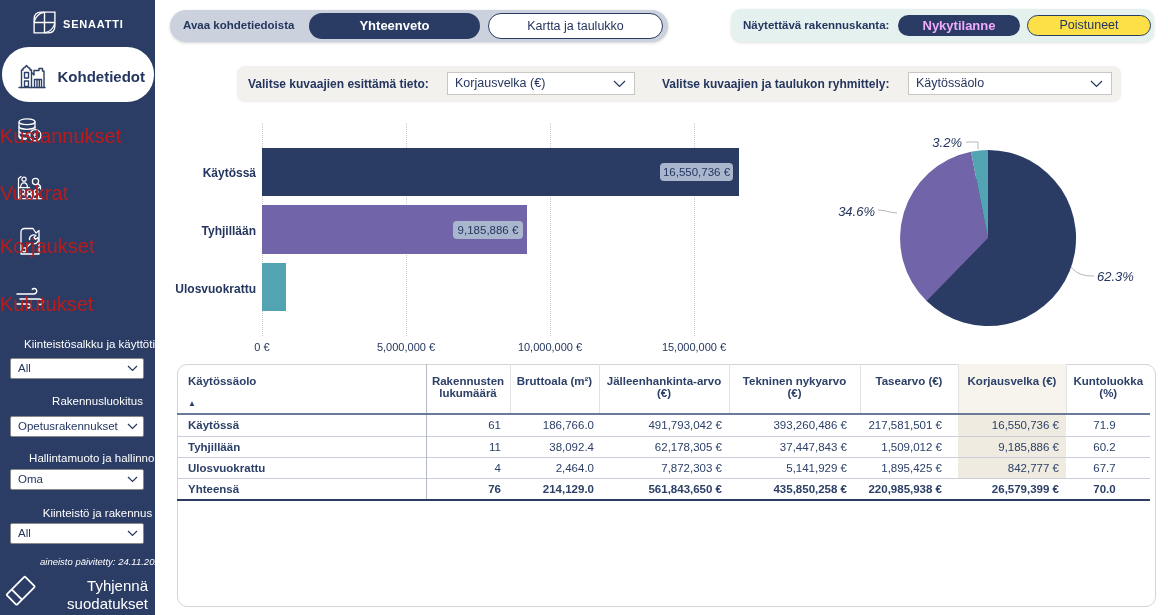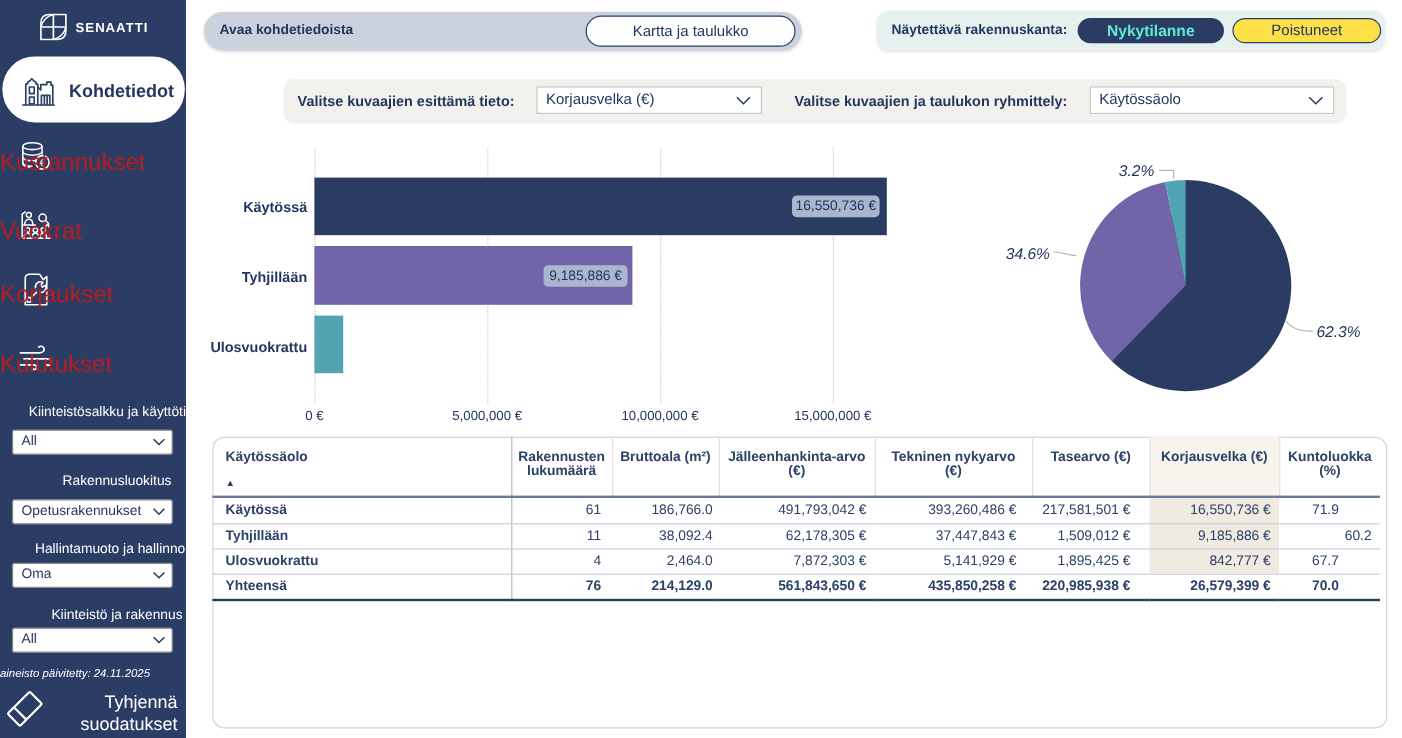--- a/index.html
+++ b/index.html
@@ -123,37 +123,38 @@
     <svg width="11" height="7" viewBox="0 0 11 7">
         <path d="M1 1 L5.5 5.5 L10 1" fill="none" stroke="#24365f" stroke-width="1.2"></path>
       </svg>
   </div>
   <div class="abs side-label" style="top:507px;">Kiinteistö ja rakennus</div>
   <div class="abs sel" style="top:522.5px;">All
     <svg width="11" height="7" viewBox="0 0 11 7">
         <path d="M1 1 L5.5 5.5 L10 1" fill="none" stroke="#24365f" stroke-width="1.2"></path>
       </svg>
   </div>
-  <div class="abs" style="top:556px; left:0; width:165px; text-align:left; color:#fff; font-style:italic; font-size:9.5px;">aineisto päivitetty: 24.11.2025</div>
+  <div class="abs" style="top:556px; left:0; width:165px; text-align:right; color:#fff; font-style:italic; font-size:9.5px;">aineisto päivitetty: 24.11.2025</div>
 
   <svg class="abs" style="left:4px; top:574px;" width="33" height="33" viewBox="0 0 33 33">
     <g fill="none" stroke="#fff" stroke-width="1.8" stroke-linejoin="round" transform="rotate(-45 16.5 16.5)">
       <rect x="3.5" y="9.5" width="26" height="14.5" rx="1"></rect>
       <line x1="11" y1="9.5" x2="11" y2="24"></line>
     </g>
   </svg>
   <div class="abs" style="top:577px; left:8px; width:140px; text-align:right; color:#fff; font-size:15px; line-height:17.5px;">Tyhjennä<br>suodatukset</div>
 
   <div class="abs" style="left:170px; top:10px; width:498px; height:32px; background:#ccd2dd; border-radius:16px; box-shadow:0 1px 3px rgba(0,0,0,0.18);"></div>
   <div class="abs navy" style="left:183px; top:19px; font-size:11.5px; font-weight:bold;">Avaa kohdetiedoista</div>
+  <div class="abs pill" style="left:309px; top:13px; width:171px; height:26px; background:#2a3c64; color:#fff; font-weight:bold; line-height:26px;">Yhteenveto</div>
   <div class="abs pill navy" style="left:488px; top:13px; width:175px; height:26px; background:#fff; border:1px solid #2a3c64; line-height:24px; font-size:12.5px;">Kartta ja taulukko</div>
 
   <div class="abs" style="left:731px; top:9px; width:423px; height:33px; background:#e4f1ee; border-radius:10px; box-shadow:0 1px 3px rgba(0,0,0,0.12);"></div>
   <div class="abs navy" style="left:743px; top:19px; font-size:11.5px; font-weight:bold;">Näytettävä rakennuskanta:</div>
-  <div class="abs pill" style="left:898px; top:14.5px; width:122px; height:21px; background:#2a3c64; color:#5eead4; font-weight:bold; line-height:21px; border-radius:11px;">Nykytilanne</div>
+  <div class="abs pill" style="left:898px; top:14.5px; width:122px; height:21px; background:#2a3c64; color:#f0abfc; font-weight:bold; line-height:21px; border-radius:11px;">Nykytilanne</div>
   <div class="abs pill navy" style="left:1027px; top:14.5px; width:124px; height:21px; background:#fde047; border:1px solid #2a3c64; line-height:19px; font-size:12.5px; border-radius:11px;">Poistuneet</div>
 
   <div class="abs" style="left:237px; top:66px; width:884px; height:35px; background:#f3f1ed; border-radius:8px; box-shadow:0 1px 2px rgba(0,0,0,0.08);"></div>
   <div class="abs navy" style="left:248px; top:77px; font-size:12px; font-weight:bold;">Valitse kuvaajien esittämä tieto:</div>
   <div class="abs" style="left:447px; top:72px; width:188px; height:23px; background:#fff; border:1px solid #c8c6c2; color:#24365f; font-size:12.5px; line-height:21px; padding-left:7px;">Korjausvelka (€)
     <svg style="position:absolute; right:8px; top:7px;" width="13" height="8" viewBox="0 0 13 8">
         <path d="M1 1 L6.5 6.5 L12 1" fill="none" stroke="#24365f" stroke-width="1.2"></path>
       </svg>
   </div>
   <div class="abs navy" style="left:662px; top:77px; font-size:12px; font-weight:bold;">Valitse kuvaajien ja taulukon ryhmittely:</div>
@@ -234,21 +235,21 @@
         <td style="text-align:center;">71.9</td>
       </tr>
       <tr style="height:21px; border-top:1px solid #ccccdd;">
         <td style="text-align:left; padding-left:11px; font-weight:bold;">Tyhjillään</td>
         <td style="border-left:1px solid #b5bac7;">11</td>
         <td>38,092.4</td>
         <td>62,178,305 €</td>
         <td>37,447,843 €</td>
         <td>1,509,012 €</td>
         <td style="background:#efebe1;">9,185,886 €</td>
-        <td style="text-align:right;">60.2</td>
+        <td style="text-align:center;">60.2</td>
       </tr>
       <tr style="height:21px; border-top:1px solid #ccccdd;">
         <td style="text-align:left; padding-left:11px; font-weight:bold;">Ulosvuokrattu</td>
         <td style="border-left:1px solid #b5bac7;">4</td>
         <td>2,464.0</td>
         <td>7,872,303 €</td>
         <td>5,141,929 €</td>
         <td>1,895,425 €</td>
         <td style="background:#efebe1;">842,777 €</td>
         <td style="text-align:center;">67.7</td>

